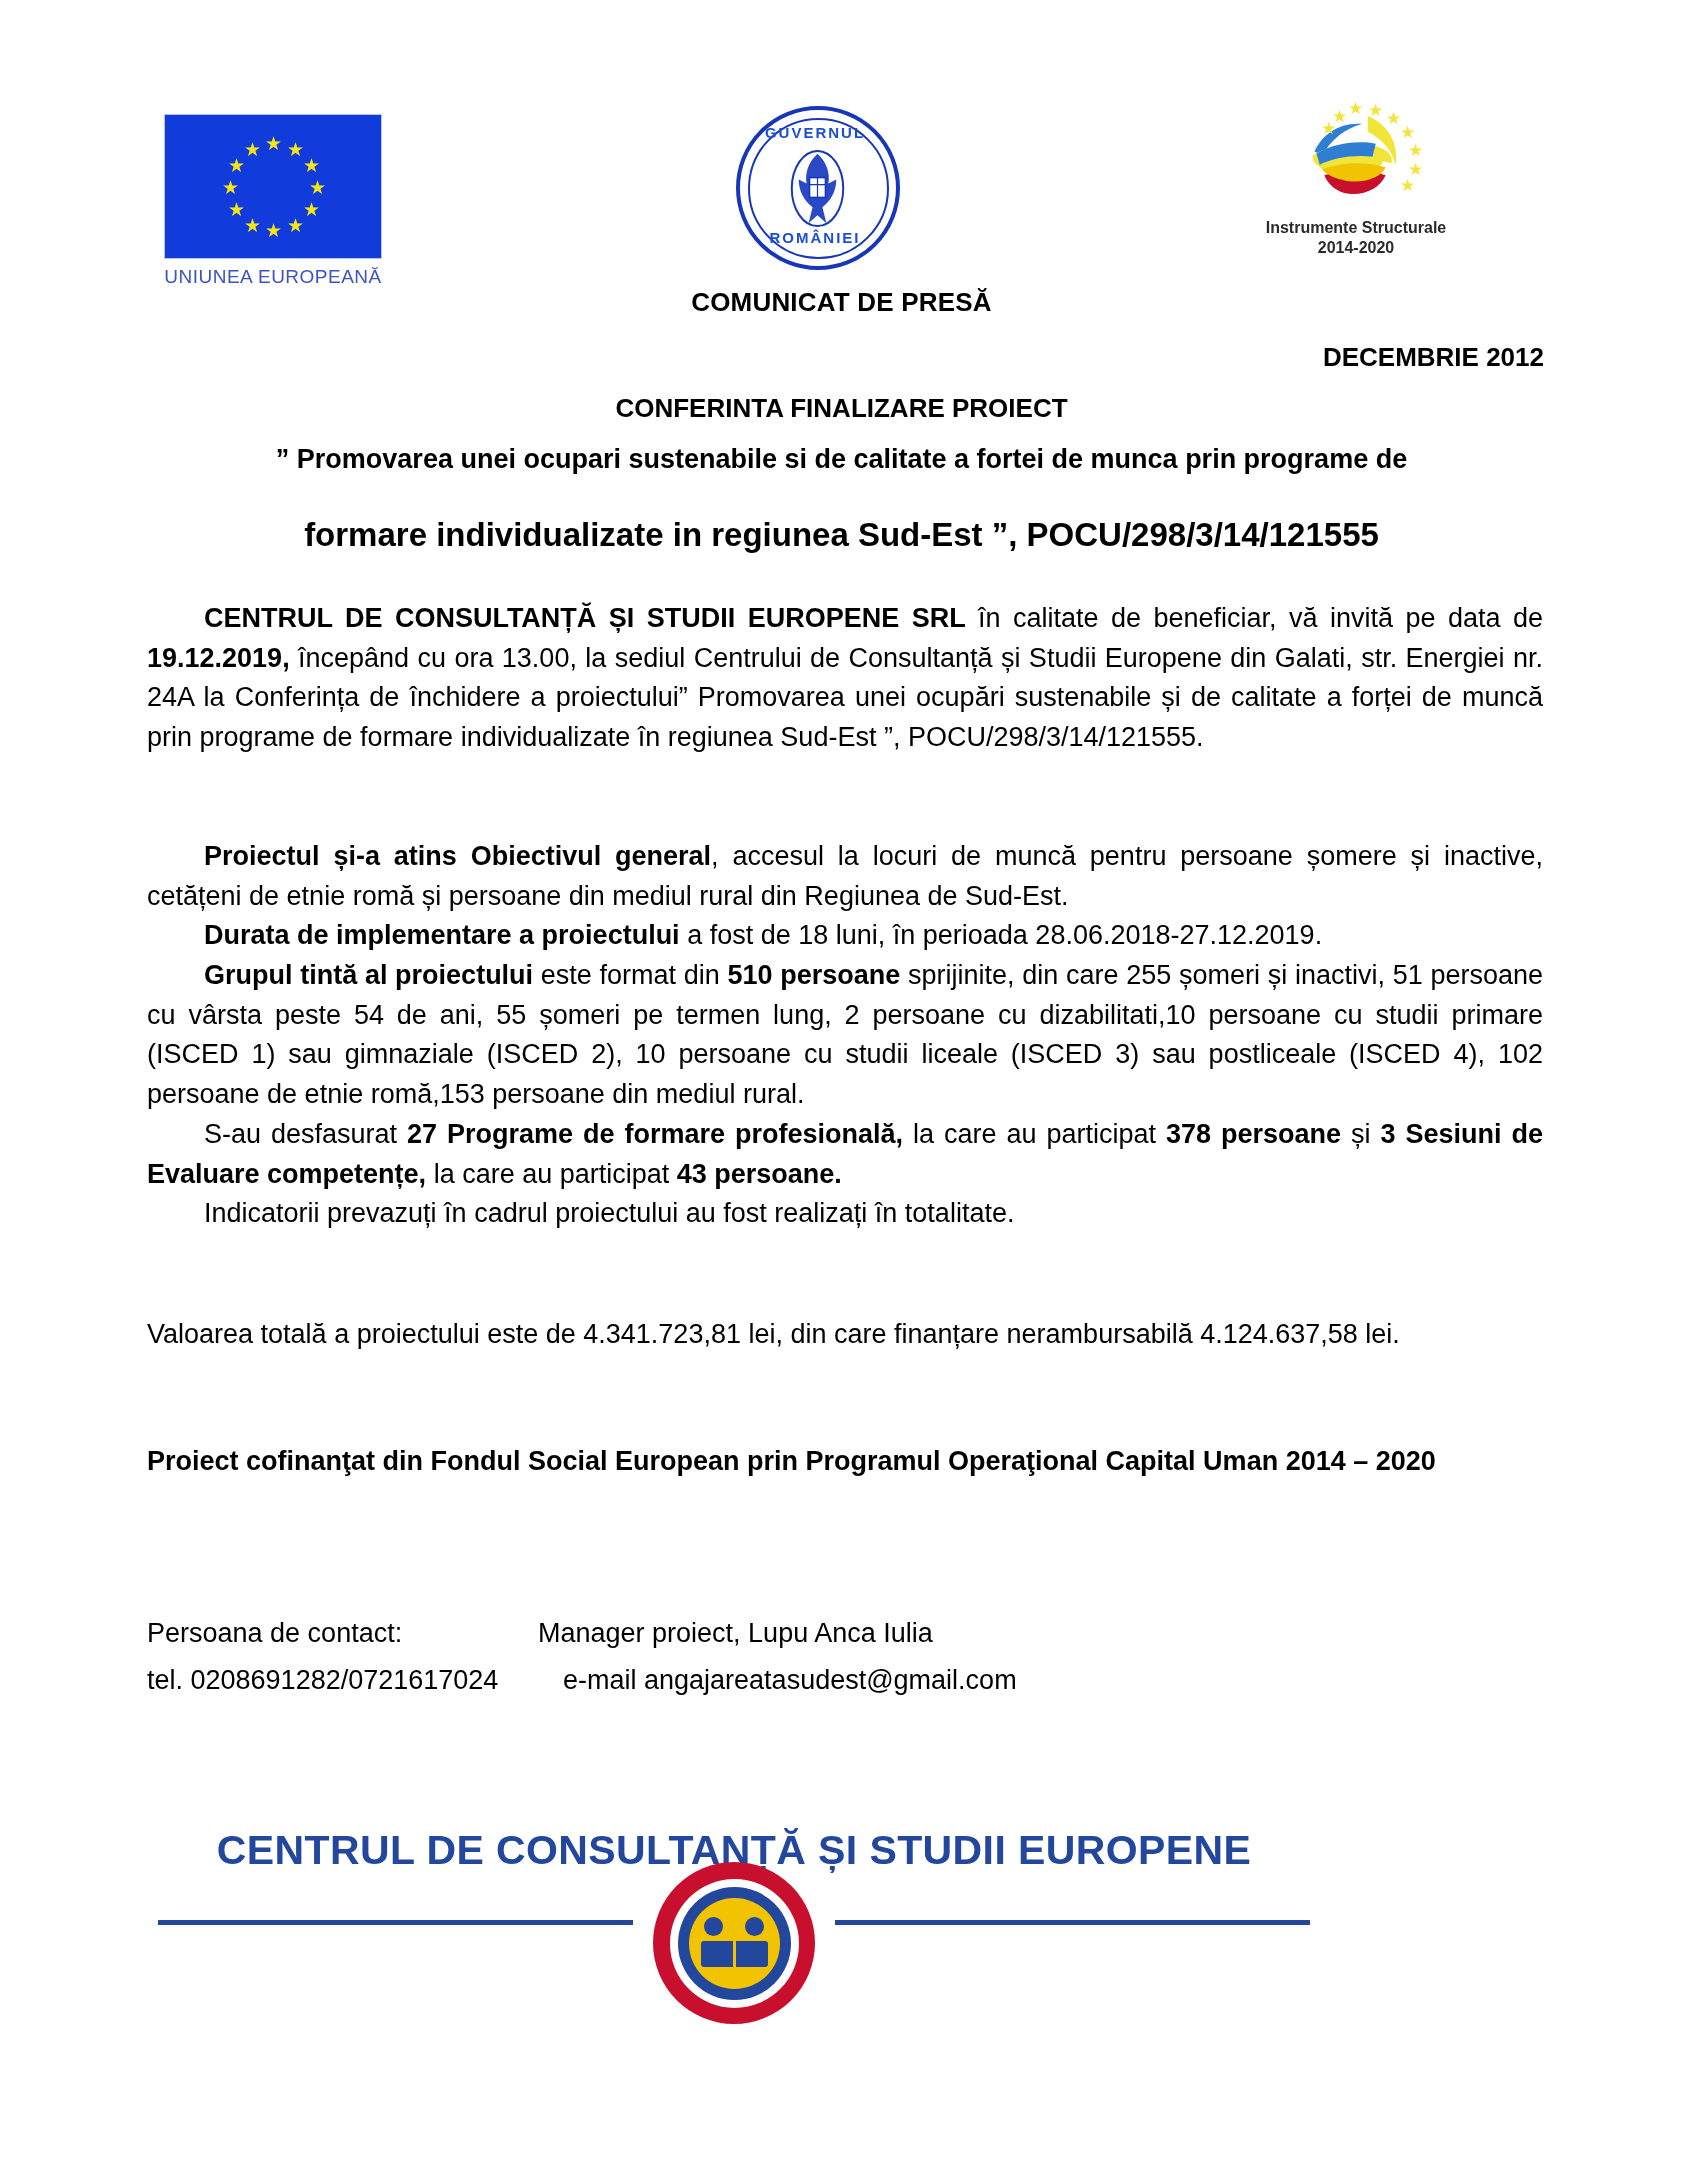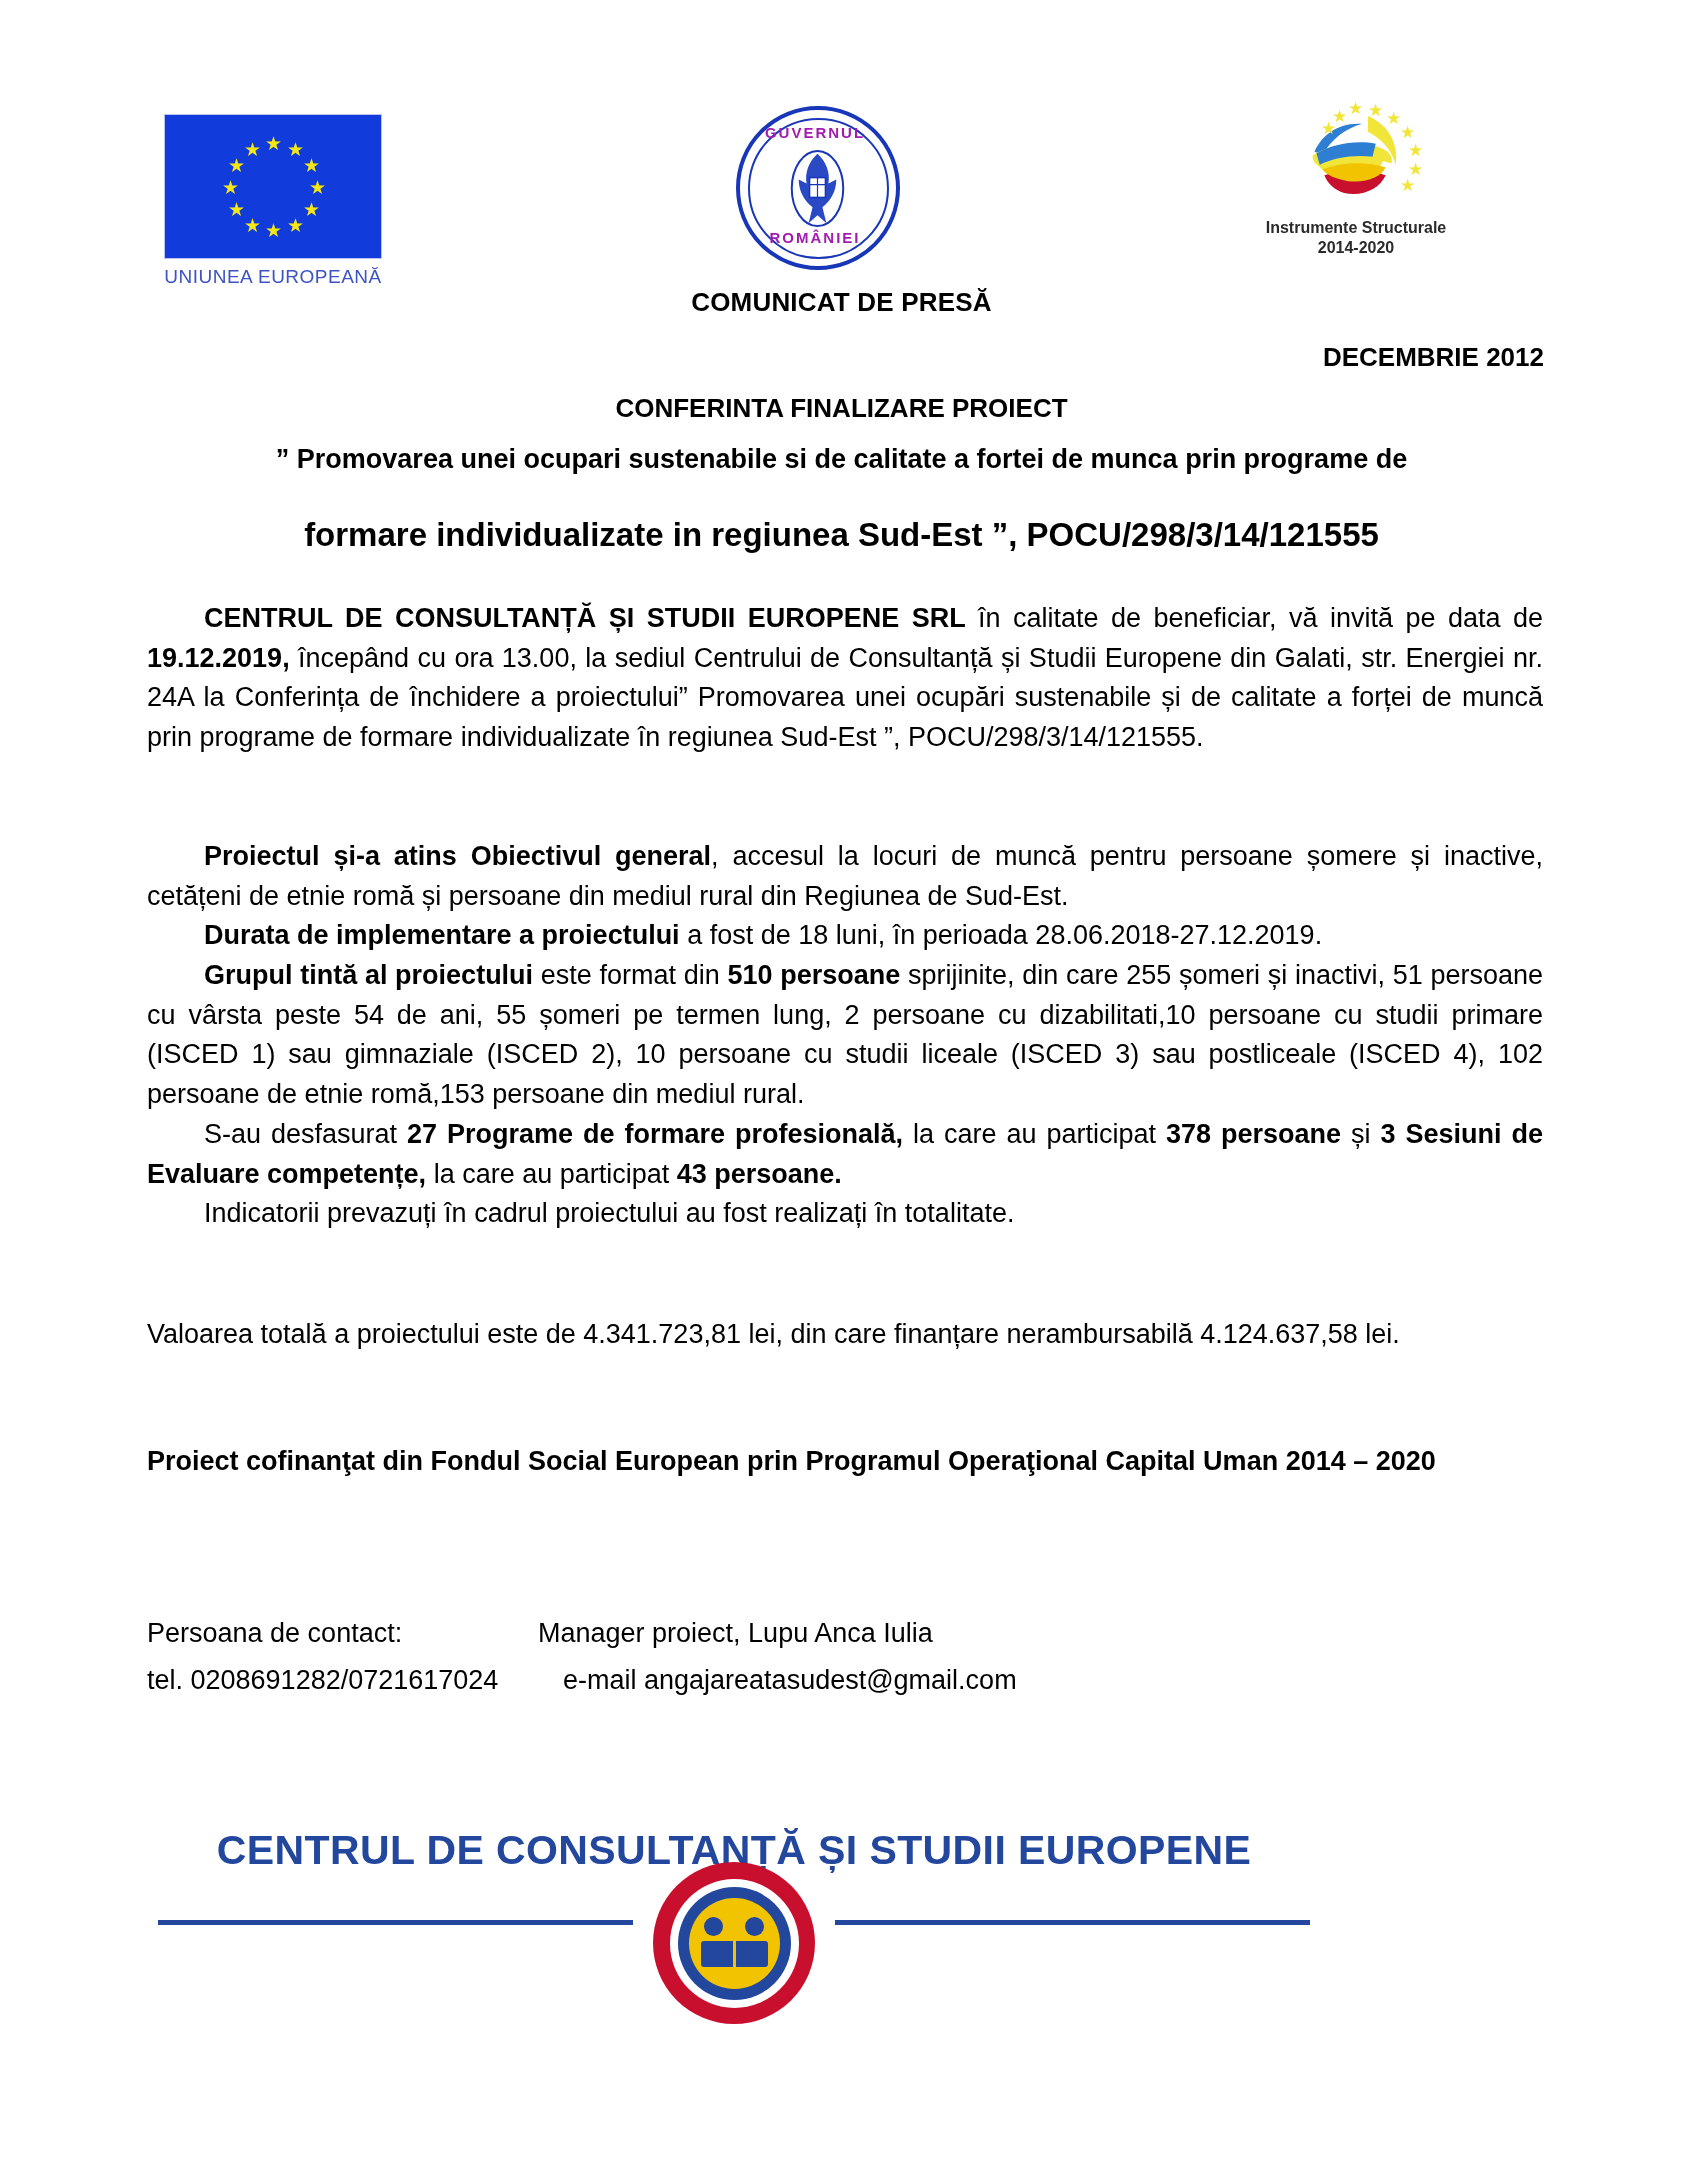--- a/index.html
+++ b/index.html
@@ -99,21 +99,21 @@
     overflow: hidden;
   }
   .gov-text-top, .gov-text-bottom {
     position: absolute;
     width: 178px;
     left: 18px;
     text-align: center;
     font-size: 15px;
     font-weight: bold;
     letter-spacing: 2px;
-    color: #a21caf;
+    color: #1d4ed8;
     font-family: "Liberation Sans", sans-serif;
   }
   .gov-text-top { top: 22px; }
   .gov-text-bottom { top: 127px; }
 
   .logo-is {
     position: absolute;
     left: 1242px;
     top: 0px;
     width: 228px;

